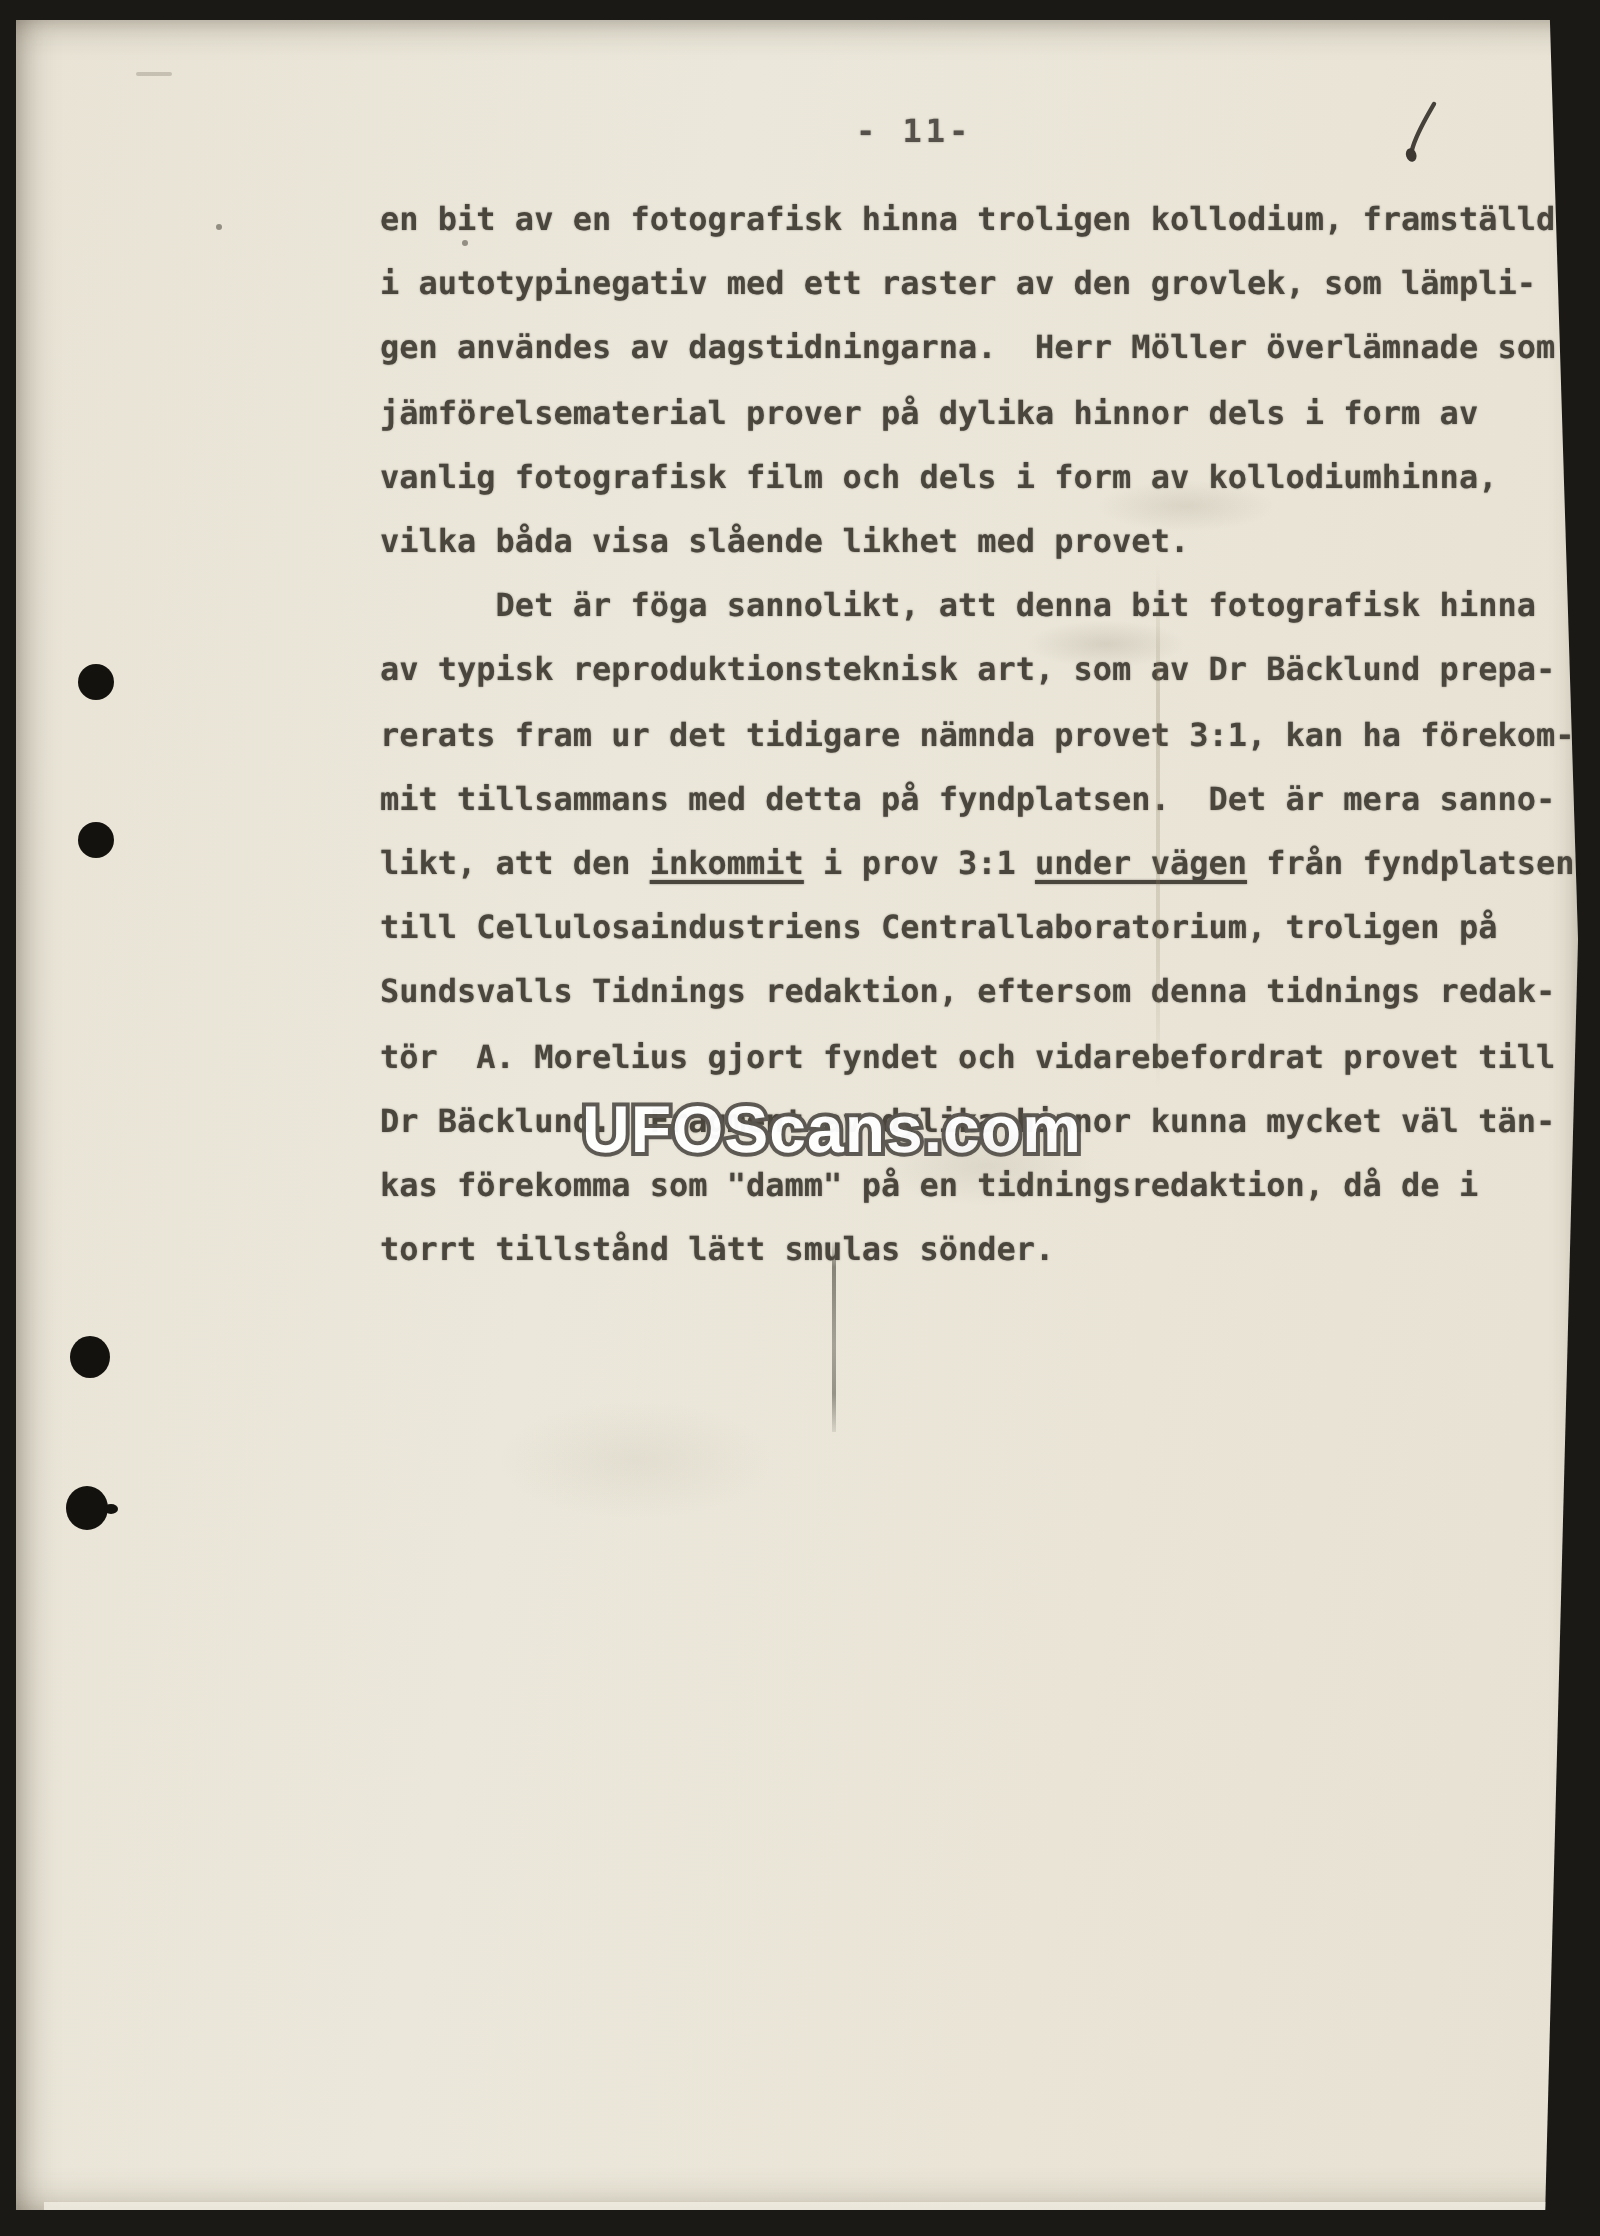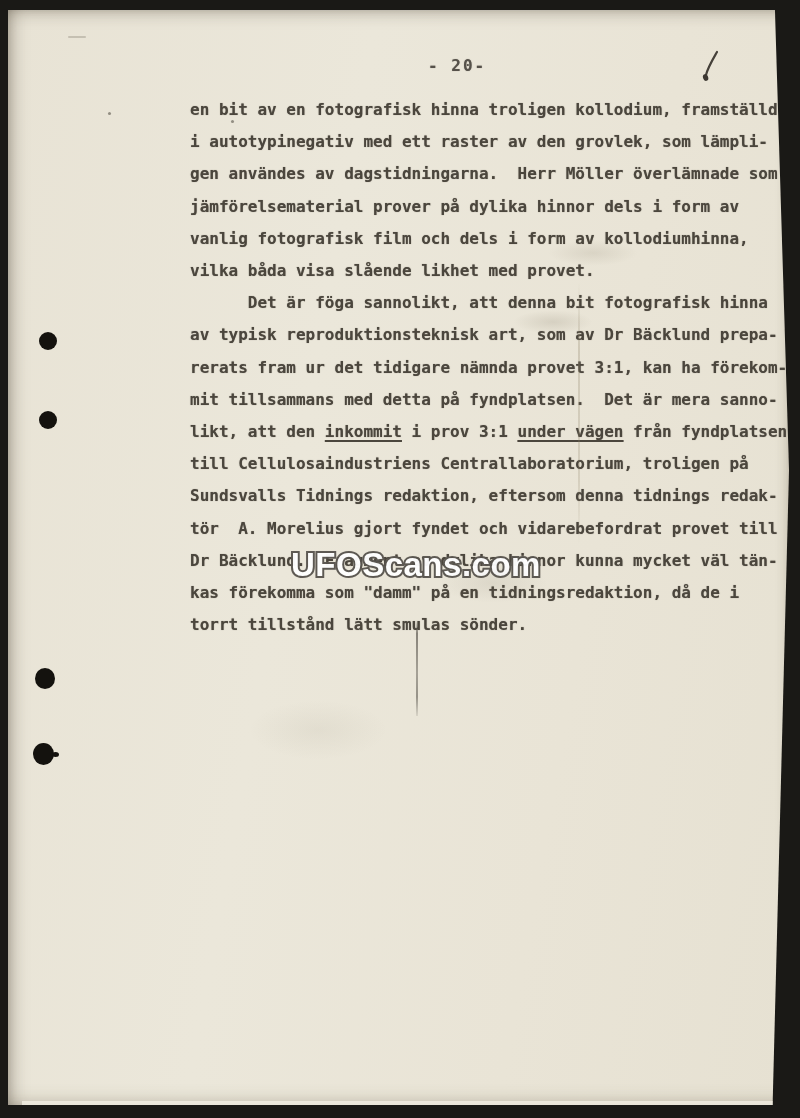--- a/index.html
+++ b/index.html
@@ -96,21 +96,21 @@
   .speck-2 { left: 223px; top: 110px; width: 3px; height: 3px; }
   .speck-3 { left: 244px; top: 322px; width: 2px; height: 2px; }
   .speck-4 { left: 60px; top: 26px; width: 18px; height: 2px; background: rgba(90,85,72,.25); border-radius: 1px; }
 </style>
 </head>
 <body>
 
 <div class="scan-frame">
   <div class="paper">
 
-    <div class="page-number">- 20-</div>
+    <div class="page-number">- 11-</div>
 
     <div class="typetext"><div class="line">en bit av en fotografisk hinna troligen kollodium, framställd</div><div class="line">i autotypinegativ med ett raster av den grovlek, som lämpli-</div><div class="line">gen användes av dagstidningarna.  Herr Möller överlämnade som</div><div class="line">jämförelsematerial prover på dylika hinnor dels i form av</div><div class="line">vanlig fotografisk film och dels i form av kollodiumhinna,</div><div class="line">vilka båda visa slående likhet med provet.</div><div class="line">      Det är föga sannolikt, att denna bit fotografisk hinna</div><div class="line">av typisk reproduktionsteknisk art, som av Dr Bäcklund prepa-</div><div class="line">rerats fram ur det tidigare nämnda provet 3:1, kan ha förekom-</div><div class="line">mit tillsammans med detta på fyndplatsen.  Det är mera sanno-</div><div class="line">likt, att den <u>inkommit</u> i prov 3:1 <u>under vägen</u> från fyndplatsen</div><div class="line">till Cellulosaindustriens Centrallaboratorium, troligen på</div><div class="line">Sundsvalls Tidnings redaktion, eftersom denna tidnings redak-</div><div class="line">tör  A. Morelius gjort fyndet och vidarebefordrat provet till</div><div class="line">Dr Bäcklund.  Fragment av dylika hinnor kunna mycket väl tän-</div><div class="line">kas förekomma som "damm" på en tidningsredaktion, då de i</div><div class="line">torrt tillstånd lätt smulas sönder.</div></div>
 
     <div class="watermark">UFOScans.com</div>
 
     <div class="hole hole-1"></div>
     <div class="hole hole-2"></div>
     <div class="hole hole-3"></div>
     <div class="hole hole-4"></div>
 

